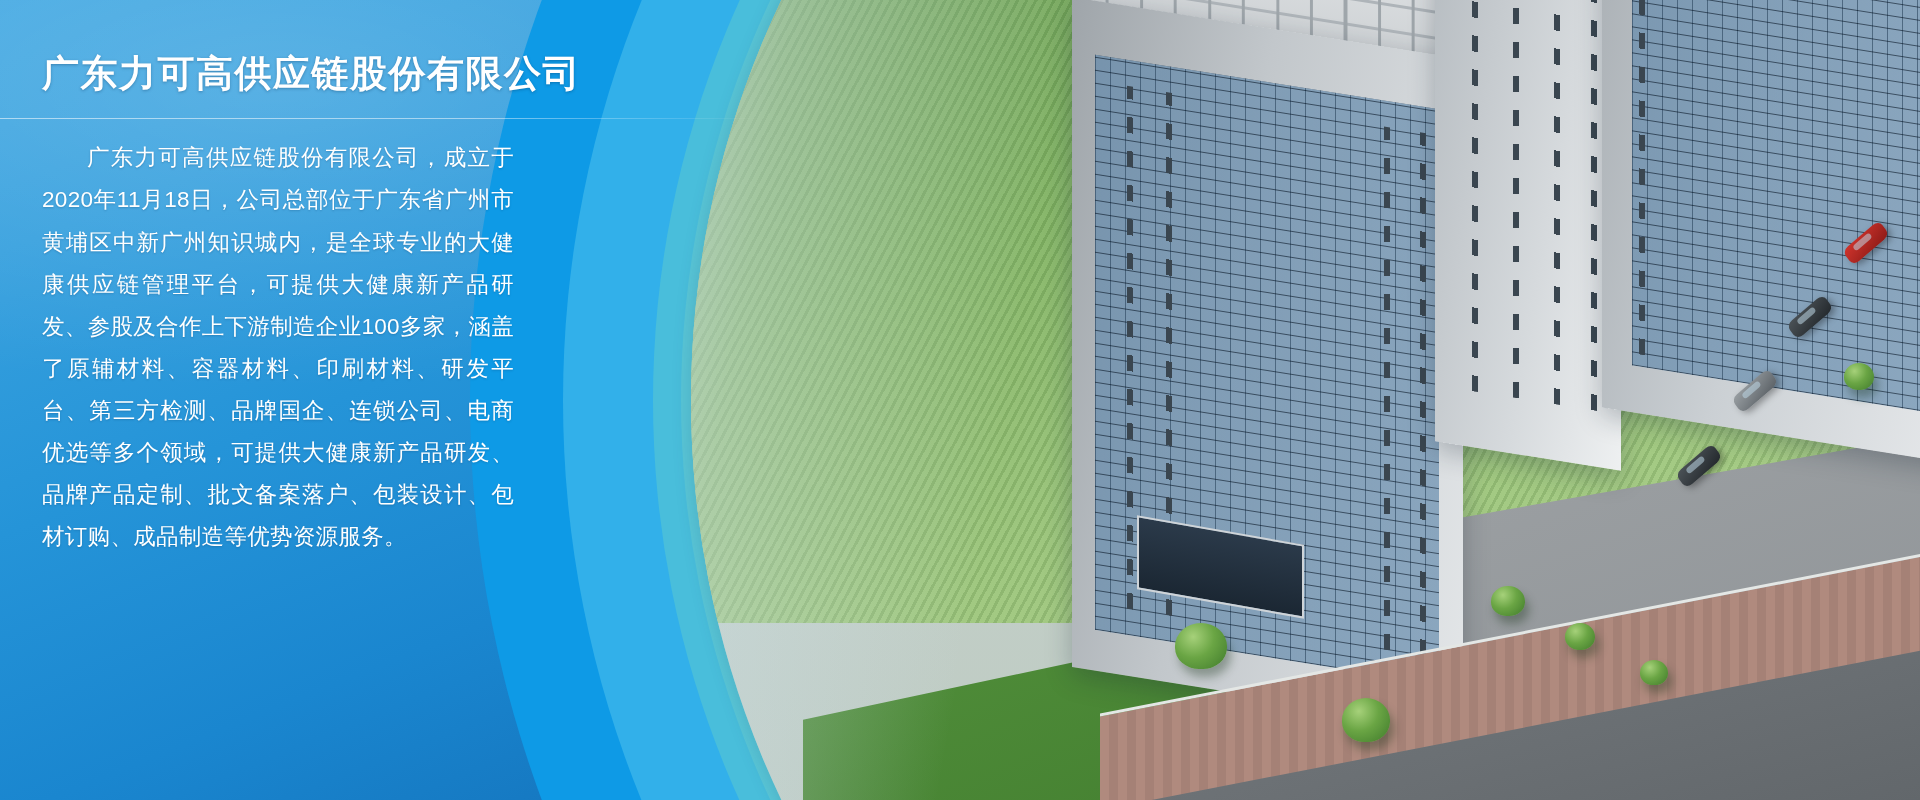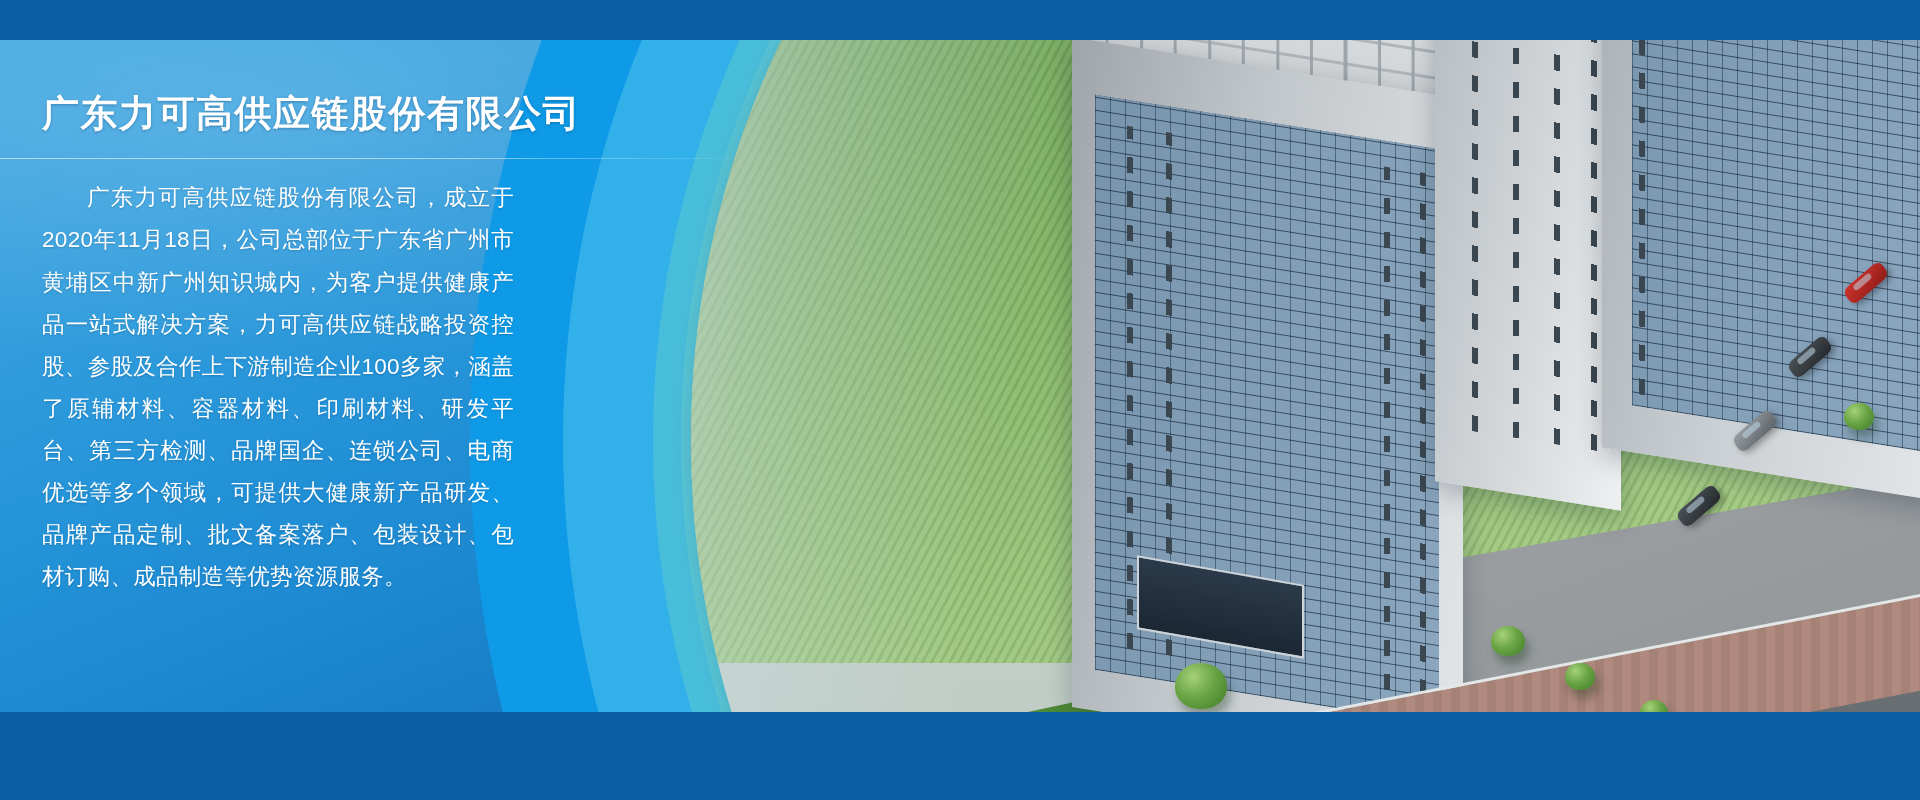--- a/index.html
+++ b/index.html
@@ -2,25 +2,24 @@
 <html lang="zh"><head>
 <meta charset="utf-8">
 <title>Company Profile Banner</title>
 <style>
   html,body{margin:0;padding:0;background:#0d5fa4;}
   *{box-sizing:border-box;}
 
   .stage{
     position:relative;
     width:1920px;
-    height:672px;
+    height:800px;
     overflow:hidden;
     font-family:"Liberation Sans","DejaVu Sans",sans-serif;
     background:#4c1d95;
-    margin-top:40px;
   }
 
   
   .bg-base{
     position:absolute; inset:0;
     background:
       linear-gradient(158deg,
         #42a8e2 0%,
         #36a0de 16%,
         #2594d8 34%,
@@ -354,17 +353,17 @@
       </div>
 
       <div class="photo-haze"></div>
     </div>
   </div>
 
   <div class="panel">
     <h1 class="title">广东力可高供应链股份有限公司</h1>
     <div class="divider"></div>
     <div class="body">
-      <p class="para">广东力可高供应链股份有限公司，成立于2020年11月18日，公司总部位于广东省广州市黄埔区中新广州知识城内，为客户提供健康产品一站式解决方案，力可高供应链战略投资控股、参股及合作上下游制造企业100多家，涵盖了原辅材料、容器材料、印刷材料、研发平台、第三方检测、品牌国企、连锁公司、电商优选等多个领域，可提供大健康新产品研发、品牌产品定制、批文备案落户、包装设计、包材订购、成品制造等优势资源服务。</p>
+      <p class="para">广东力可高供应链股份有限公司，成立于2020年11月18日，公司总部位于广东省广州市黄埔区中新广州知识城内，是全球专业的大健康供应链管理平台，可提供大健康新产品研发、参股及合作上下游制造企业100多家，涵盖了原辅材料、容器材料、印刷材料、研发平台、第三方检测、品牌国企、连锁公司、电商优选等多个领域，可提供大健康新产品研发、品牌产品定制、批文备案落户、包装设计、包材订购、成品制造等优势资源服务。</p>
     </div>
   </div>
 
 </div>
 
 </body></html>

